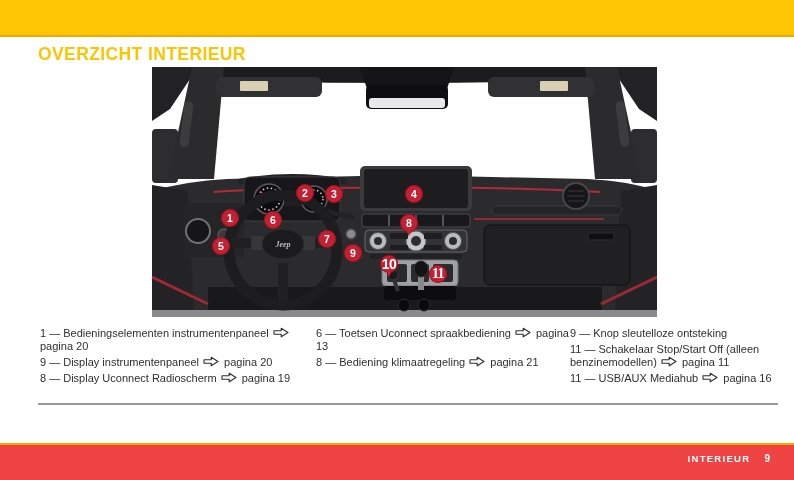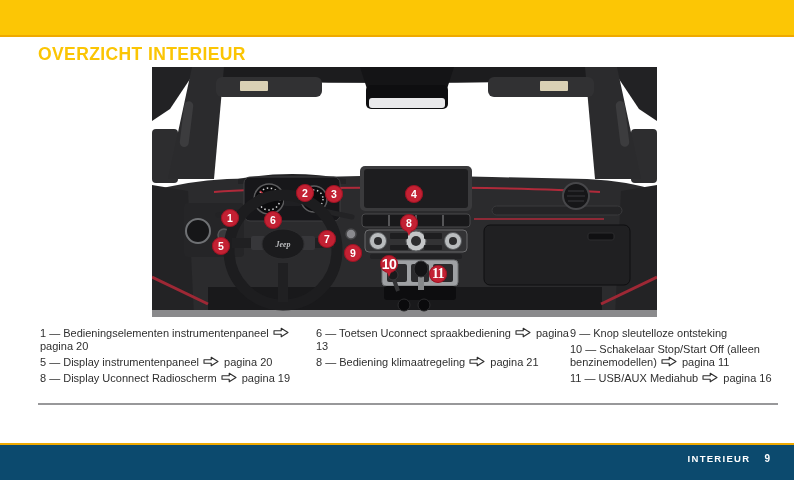--- a/index.html
+++ b/index.html
@@ -7,21 +7,21 @@
   .page {
     position:relative; width:794px; height:480px; background:#ffffff;
     font-family:"Liberation Sans", sans-serif; overflow:hidden;
   }
   .band-top {
     position:absolute; top:0; left:0; width:794px; height:37px;
     background:#FCC605; border-bottom:2px solid #EFA900;
   }
   .band-bottom {
     position:absolute; bottom:0; left:0; width:794px; height:37px;
-    background:#0c4a6e; border-top:2px solid #EFA900;
+    background:#ef4444; border-top:2px solid #EFA900;
   }
   .footer-text {
     position:absolute; top:8px; right:24px; color:#ffffff;
     font-weight:bold; font-size:9.5px; letter-spacing:1.3px;
   }
   .footer-text .pagenum { margin-left:14px; font-size:10px; letter-spacing:0; }
   .page-title {
     position:absolute; top:44px; left:38px; color:#FBC504;
     font-size:17.5px; font-weight:bold; letter-spacing:0.4px;
   }
@@ -176,38 +176,38 @@
         <div class="callout two tail-down" style="left: 237px; top: 197px;">10</div>
         <div class="callout two" style="left: 286px; top: 207px; font-family: Liberation Serif, serif;">11</div>
       </div>
   </div>
 
   <div class="legend">
       <div class="legend-col c0">
         <div class="legend-item"><span>1 — Bedieningselementen instrumentenpaneel</span><svg width="16" height="11" viewBox="0 0 16 11" class="ref-arrow">
             <path d="M1 3.8 H8.2 V1.2 L15 5.5 L8.2 9.8 V7.2 H1 Z" fill="none" stroke="#2e2e2e" stroke-width="1.1" stroke-linejoin="round"></path>
           </svg><span> pagina 20</span></div>
-        <div class="legend-item"><span>5 — Display instrumentenpaneel</span><svg width="16" height="11" viewBox="0 0 16 11" class="ref-arrow">
+        <div class="legend-item"><span>9 — Display instrumentenpaneel</span><svg width="16" height="11" viewBox="0 0 16 11" class="ref-arrow">
             <path d="M1 3.8 H8.2 V1.2 L15 5.5 L8.2 9.8 V7.2 H1 Z" fill="none" stroke="#2e2e2e" stroke-width="1.1" stroke-linejoin="round"></path>
           </svg><span> pagina 20</span></div>
         <div class="legend-item"><span>8 — Display Uconnect Radioscherm</span><svg width="16" height="11" viewBox="0 0 16 11" class="ref-arrow">
             <path d="M1 3.8 H8.2 V1.2 L15 5.5 L8.2 9.8 V7.2 H1 Z" fill="none" stroke="#2e2e2e" stroke-width="1.1" stroke-linejoin="round"></path>
           </svg><span> pagina 19</span></div>
       </div>
       <div class="legend-col c1">
         <div class="legend-item"><span>6 — Toetsen Uconnect spraakbediening</span><svg width="16" height="11" viewBox="0 0 16 11" class="ref-arrow">
             <path d="M1 3.8 H8.2 V1.2 L15 5.5 L8.2 9.8 V7.2 H1 Z" fill="none" stroke="#2e2e2e" stroke-width="1.1" stroke-linejoin="round"></path>
           </svg><span> pagina 13</span></div>
         <div class="legend-item"><span>8 — Bediening klimaatregeling</span><svg width="16" height="11" viewBox="0 0 16 11" class="ref-arrow">
             <path d="M1 3.8 H8.2 V1.2 L15 5.5 L8.2 9.8 V7.2 H1 Z" fill="none" stroke="#2e2e2e" stroke-width="1.1" stroke-linejoin="round"></path>
           </svg><span> pagina 21</span></div>
       </div>
       <div class="legend-col c2">
         <div class="legend-item"><span>9 — Knop sleutelloze ontsteking</span></div>
-        <div class="legend-item"><span>10 — Schakelaar Stop/Start Off (alleen benzinemodellen)</span><svg width="16" height="11" viewBox="0 0 16 11" class="ref-arrow">
+        <div class="legend-item"><span>11 — Schakelaar Stop/Start Off (alleen benzinemodellen)</span><svg width="16" height="11" viewBox="0 0 16 11" class="ref-arrow">
             <path d="M1 3.8 H8.2 V1.2 L15 5.5 L8.2 9.8 V7.2 H1 Z" fill="none" stroke="#2e2e2e" stroke-width="1.1" stroke-linejoin="round"></path>
           </svg><span> pagina 11</span></div>
         <div class="legend-item"><span>11 — USB/AUX Mediahub</span><svg width="16" height="11" viewBox="0 0 16 11" class="ref-arrow">
             <path d="M1 3.8 H8.2 V1.2 L15 5.5 L8.2 9.8 V7.2 H1 Z" fill="none" stroke="#2e2e2e" stroke-width="1.1" stroke-linejoin="round"></path>
           </svg><span> pagina 16</span></div>
       </div>
     </div>
 
   <div class="rule"></div>
 

